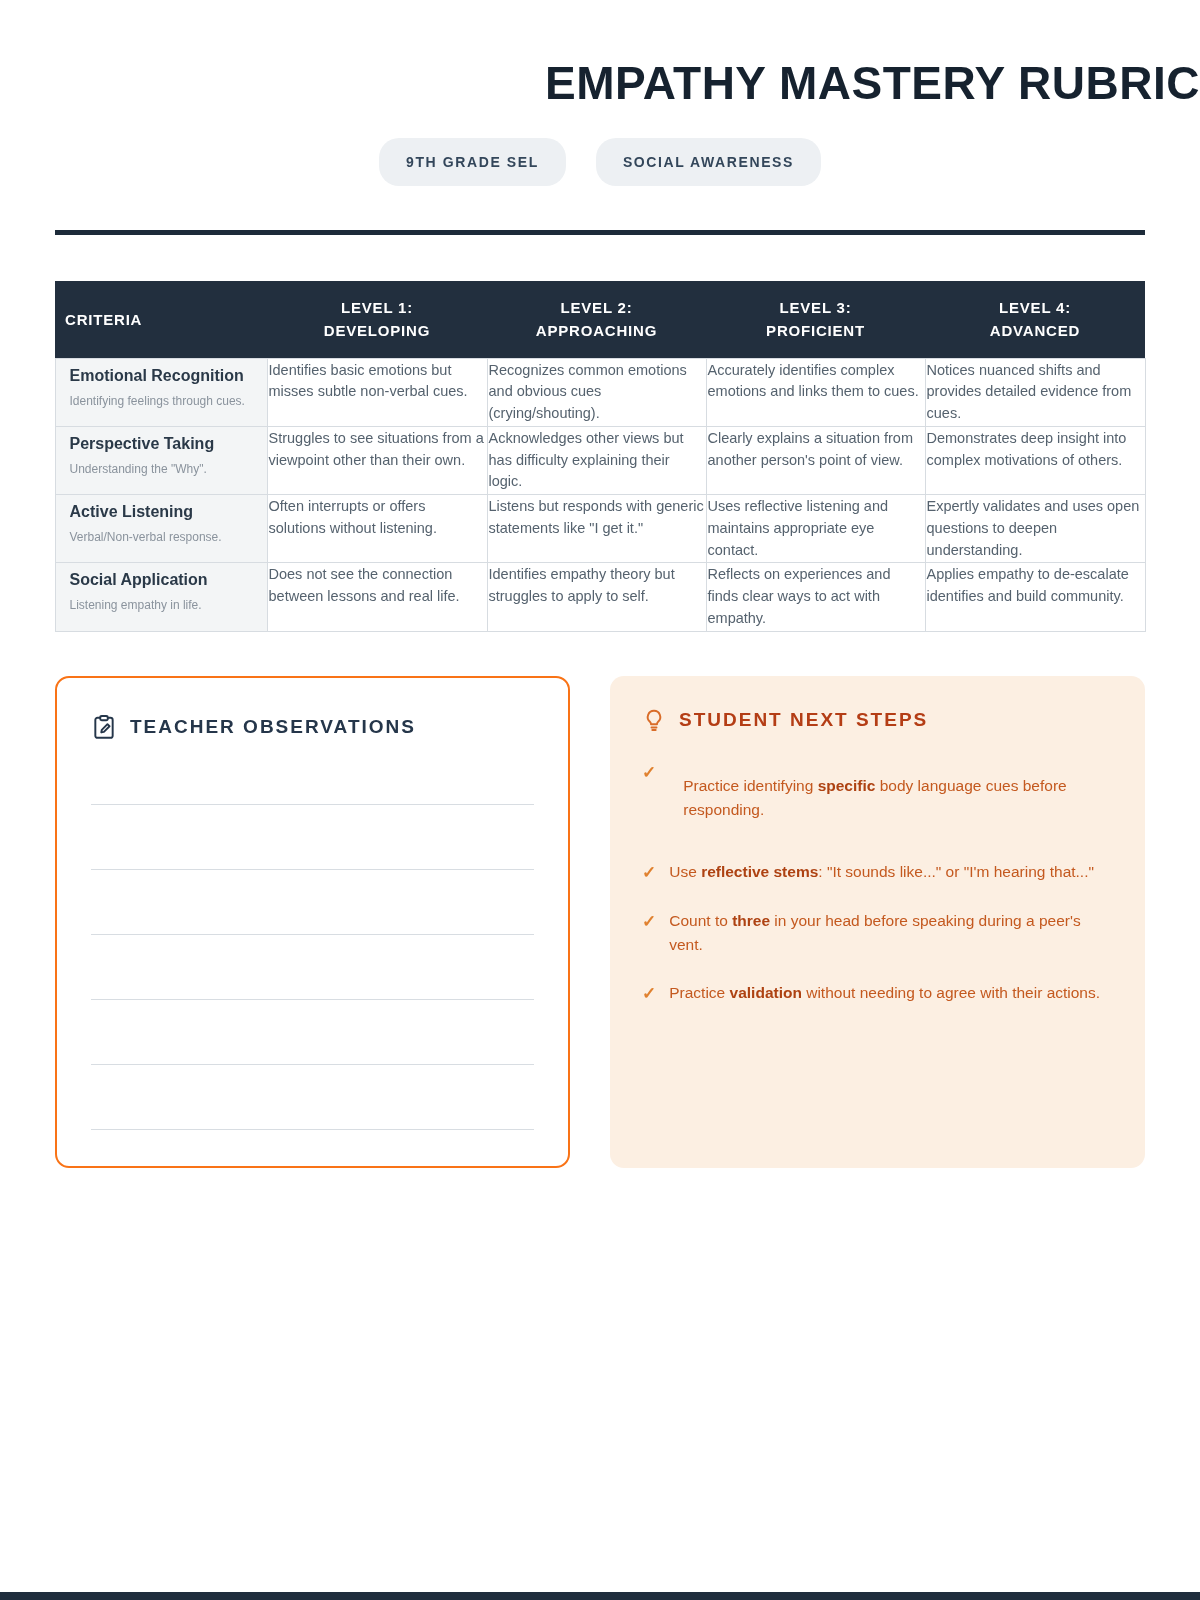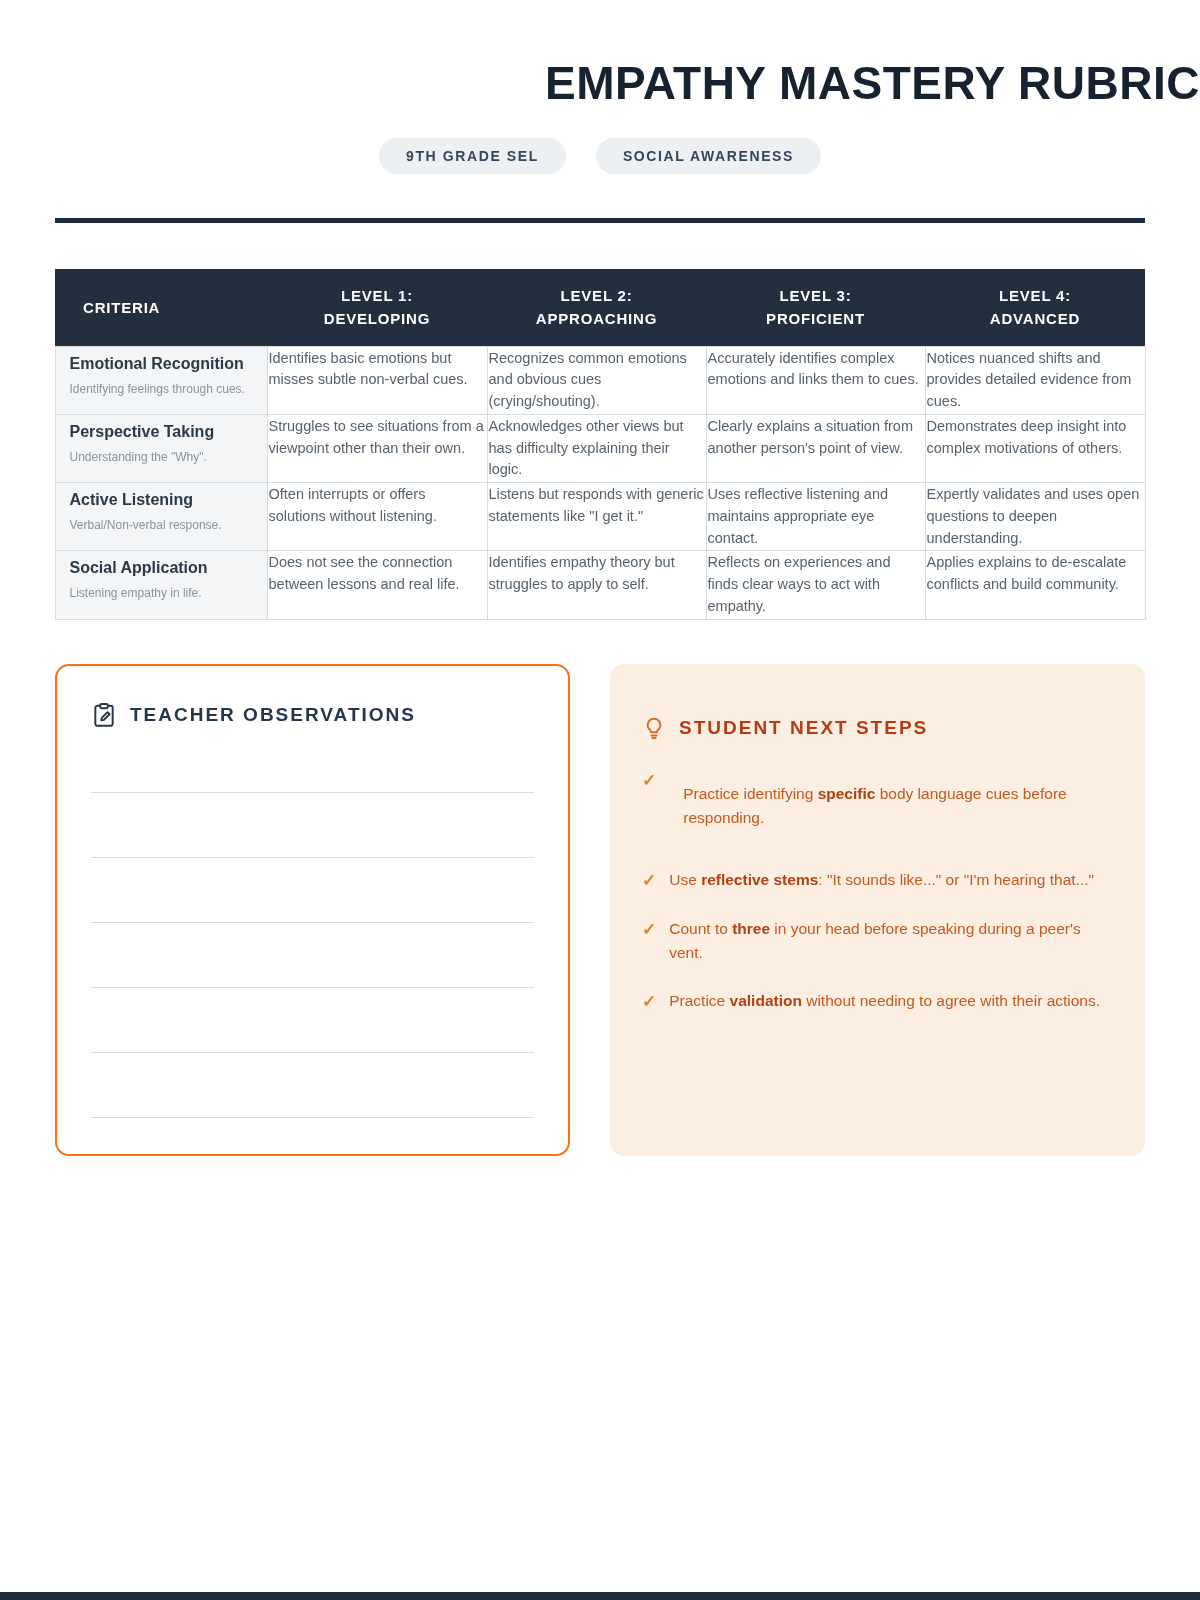--- a/index.html
+++ b/index.html
@@ -27,21 +27,21 @@
     justify-content:center;
     gap:30px;
     margin-top:28px;
   }
   .badge {
     background:#edf0f3;
     color:#33465a;
     font-size:14px;
     font-weight:700;
     letter-spacing:1.6px;
-    padding:10px 27px;
+    padding:16px 27px;
     border-radius:20px;
   }
   .divider {
     height:5px;
     background:#1d2b3a;
     margin:44px 55px 0 55px;
   }
   table.rubric {
     width:1090px;
     margin:46px auto 0 auto;
@@ -55,21 +55,21 @@
     font-weight:700;
     letter-spacing:0.8px;
     padding:15px 10px;
     text-align:center;
     white-space:pre-line;
     line-height:1.55;
     vertical-align:middle;
   }
   table.rubric thead th.crit-h {
     text-align:left;
-    padding-left:28px;
+    padding-left:10px;
   }
   table.rubric tbody th,
   table.rubric tbody td {
     border:1px solid #d7dce1;
     vertical-align:top;
     text-align:left;
   }
   .criteria-cell {
     background:#f3f5f6;
     padding:7px 14px;
@@ -123,21 +123,21 @@
   .obs-card .card-head h2 { color:#25364a; }
   .obs-line {
     height:0;
     border-bottom:1.5px solid #d8dde2;
     margin-top:64px;
   }
   .steps-card {
     flex:1;
     background:#fcefe2;
     border-radius:14px;
-    padding:52px 32px;
+    padding:32px 32px;
     box-sizing:border-box;
     min-height:485px;
   }
   .steps-card .card-head h2 { color:#b43d15; }
   .steps-list {
     list-style:none;
     margin:28px 0 0 0;
     padding:0;
     display:flex;
     flex-direction:column;
@@ -236,21 +236,21 @@
         <td>Expertly validates and uses open questions to deepen understanding.</td>
       </tr>
       <tr>
         <th class="criteria-cell">
           <div class="crit-title">Social Application</div>
           <div class="crit-sub">Listening empathy in life.</div>
         </th>
         <td>Does not see the connection between lessons and real life.</td>
         <td>Identifies empathy theory but struggles to apply to self.</td>
         <td>Reflects on experiences and finds clear ways to act with empathy.</td>
-        <td>Applies explains to de-escalate conflicts and build community.</td>
+        <td>Applies empathy to de-escalate identifies and build community.</td>
       </tr>
     </tbody>
   </table>
 
   <div class="panels">
 
     <section class="obs-card">
       <div class="card-head">
         <span class="icon">
           <svg width="26" height="26" viewBox="0 0 24 24" fill="none" stroke="#25364a" stroke-width="1.8" stroke-linecap="round" stroke-linejoin="round">

